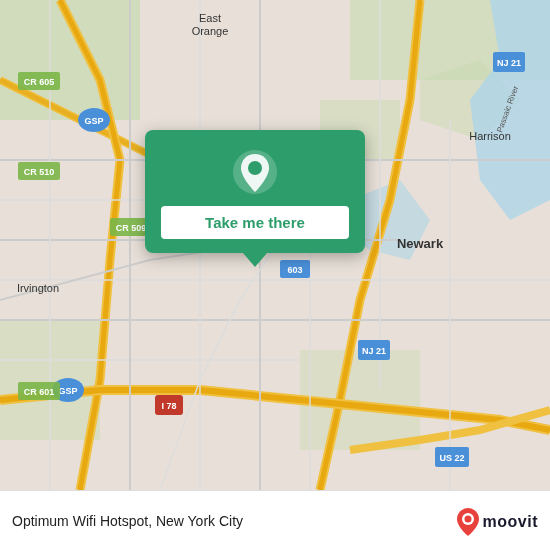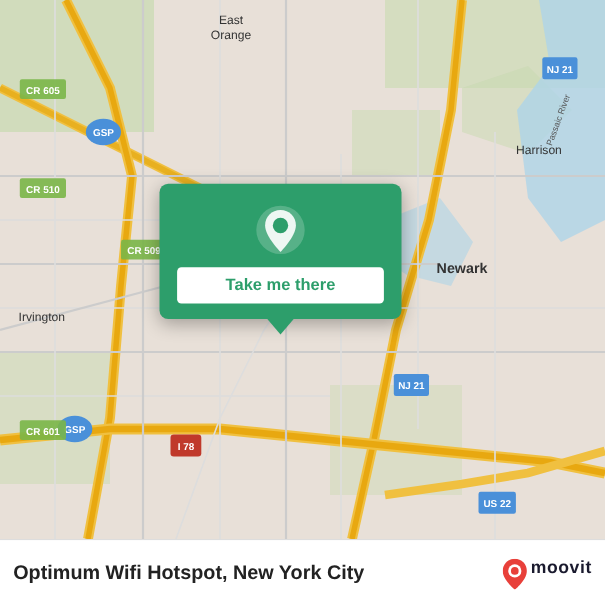--- a/index.html
+++ b/index.html
@@ -34,21 +34,20 @@
       left: 145px;
       width: 220px;
       background: #2d9e6b;
       border-radius: 8px;
       padding: 18px 16px 14px;
       display: flex;
       flex-direction: column;
       align-items: center;
       box-shadow: 0 4px 16px rgba(0,0,0,0.3);
       z-index: 10;
-      margin-top: 37px;
     }
 
     #popup-card::after {
       content: '';
       position: absolute;
       bottom: -14px;
       left: 50%;
       transform: translateX(-50%);
       width: 0; height: 0;
       border-left: 12px solid transparent;
@@ -87,20 +86,21 @@
       position: absolute;
       bottom: 0;
       left: 0;
     }
 
     .moovit-logo {
       position: absolute;
       right: 12px;
       bottom: 14px;
       display: flex;
+      align-items: center;
       gap: 4px;
     }
 
     .moovit-pin {
       width: 22px;
       height: 28px;
     }
 
     .moovit-text {
       font-size: 16px;
@@ -114,23 +114,23 @@
       color: #444;
       position: absolute;
       bottom: 48px;
       left: 8px;
       background: rgba(255,255,255,0.8);
       padding: 1px 4px;
       border-radius: 2px;
     }
 
     .location-title {
-      font-size: 18px;
+      font-size: 14px;
       color: #222;
-      font-weight: 700;
+      font-weight: 400;
       text-align: center;
     }
 
     
   </style>
 </head>
 <body>
 
 <div id="map-container">
 

